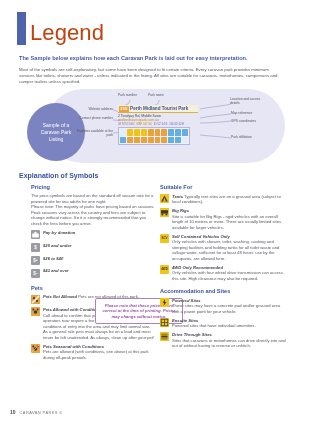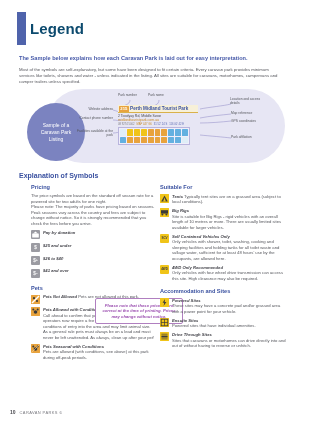--- a/index.html
+++ b/index.html
@@ -13,21 +13,21 @@
   .page { position: relative; width: 300px; height: 424px; }
 
   
   .hdr { position: absolute; left: 0; top: 12px; width: 300px; height: 36px; }
   .hdr-bar {
     position: absolute; left: 17px; top: 0;
     width: 9px; height: 33px; background: #4f63ab;
   }
   .hdr-title {
     position: absolute; left: 30px; top: 8px;
-    font-size: 15px; font-weight: bold; color: #0c4a6e;
+    font-size: 22px; font-weight: normal; color: #c2410c;
     letter-spacing: .1px;
   }
 
   
   .intro-lead {
     position: absolute; left: 19px; top: 55px; width: 264px;
     font-size: 5.6px; font-weight: bold; color: #4558a8;
     letter-spacing: .02px; line-height: 7px;
   }
   .intro-body {

